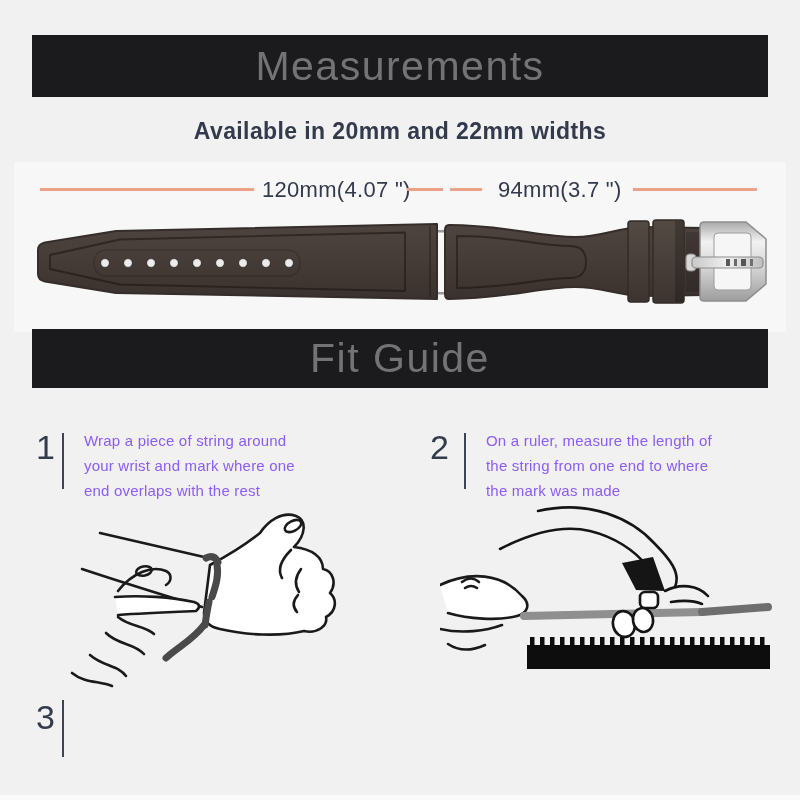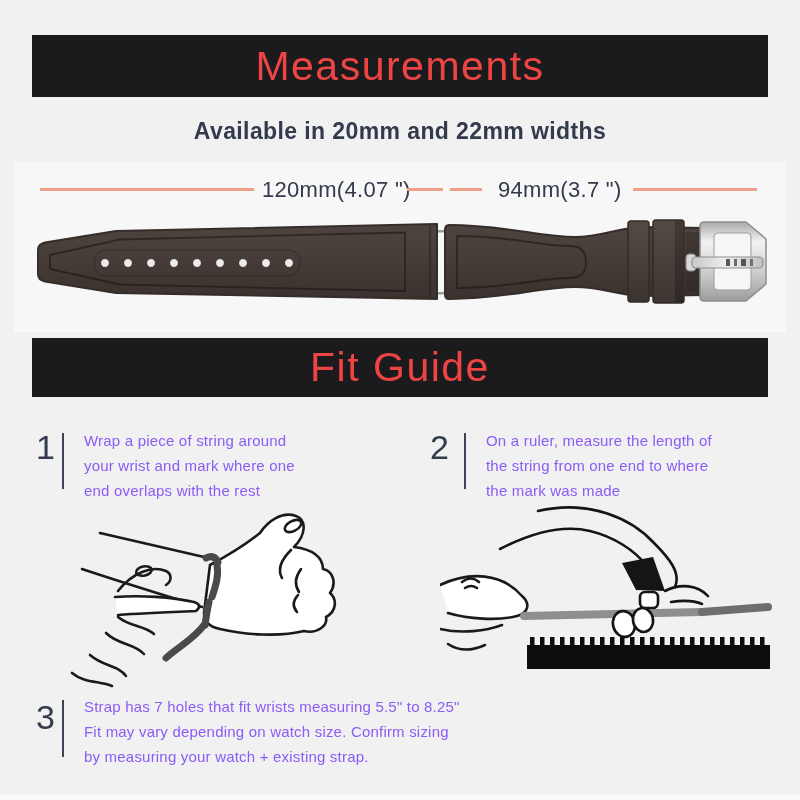--- a/index.html
+++ b/index.html
@@ -8,21 +8,21 @@
     background:#f1f1f2;
     font-family:"Liberation Sans","DejaVu Sans",sans-serif;
     color:#343b4c;
   }
   .abs{position:absolute;}
   .banner{
     left:32px;width:736px;background:#1b1b1d;
     display:flex;align-items:center;justify-content:center;
   }
   .banner span{
-    color:#ef4444;font-size:41px;font-weight:400;letter-spacing:1.5px;
+    color:#737373;font-size:41px;font-weight:400;letter-spacing:1.5px;
   }
   .subtitle{
     left:0;top:118px;width:800px;text-align:center;
     font-size:23px;letter-spacing:0.4px;color:#333a4b;font-weight:bold;
   }
   .strap-panel{left:14px;top:162px;width:772px;height:170px;background:#f7f7f8;}
   .mline{height:3px;background:#eca188;top:188px;}
   .mlabel{top:177px;font-size:22px;color:#333a4b;letter-spacing:0.3px;white-space:nowrap;}
   .step-num{font-size:34px;color:#343b4c;}
   .step-divider{width:2px;background:#3c4355;}
@@ -123,21 +123,21 @@
         <rect x="686" y="94" width="10" height="17" rx="4" fill="#d8d8d8" stroke="#8e8e8e" stroke-width="1.2"></rect>
         <rect x="692" y="97" width="71" height="11" rx="4" fill="url(#prongGrad)" stroke="#8e8e8e" stroke-width="1.2"></rect>
         <rect x="726" y="99" width="4" height="7" fill="#5a5a5a"></rect>
         <rect x="734" y="99" width="3" height="7" fill="#6a6a6a"></rect>
         <rect x="741" y="99" width="5" height="7" fill="#555555"></rect>
         <rect x="750" y="99" width="3" height="7" fill="#707070"></rect>
       </g>
     </g>
   </svg>
 
-  <div class="abs banner" style="top:338px;height:59px;text-align:center;">
+  <div class="abs banner" style="top:329px;height:59px;text-align:center;">
     <span>Fit Guide</span>
   </div>
 
   <div class="abs step-num" style="left:36px;top:428px;">1</div>
   <div class="abs step-divider" style="left:62px;top:433px;height:56px;"></div>
   <div class="abs step-text" style="left:84px;top:428px;width:320px;">Wrap a piece of string around
 your wrist and mark where one
 end overlaps with the rest</div>
 
   <div class="abs step-num" style="left:430px;top:428px;">2</div>
@@ -236,18 +236,15 @@
         <rect x="290" y="134" width="4.5" height="10"></rect>
           <rect x="300" y="134" width="4.5" height="10"></rect>
         <rect x="310" y="134" width="4.5" height="10"></rect>
           <rect x="320" y="134" width="4.5" height="10"></rect>
       </g>
     </g>
   </svg>
 
   <div class="abs step-num" style="left:36px;top:698px;">3</div>
   <div class="abs step-divider" style="left:62px;top:700px;height:57px;"></div>
-  <div class="abs step-text" style="left:84px;top:694px;width:480px;">Strap has 7 holes that fit wrists measuring 5.5" to 8.25"
-Fit may vary depending on watch size. Confirm sizing
-by measuring your watch + existing strap.</div>
 
   <div class="abs bottom-strip"></div>
 </div>
 
 </body></html>

